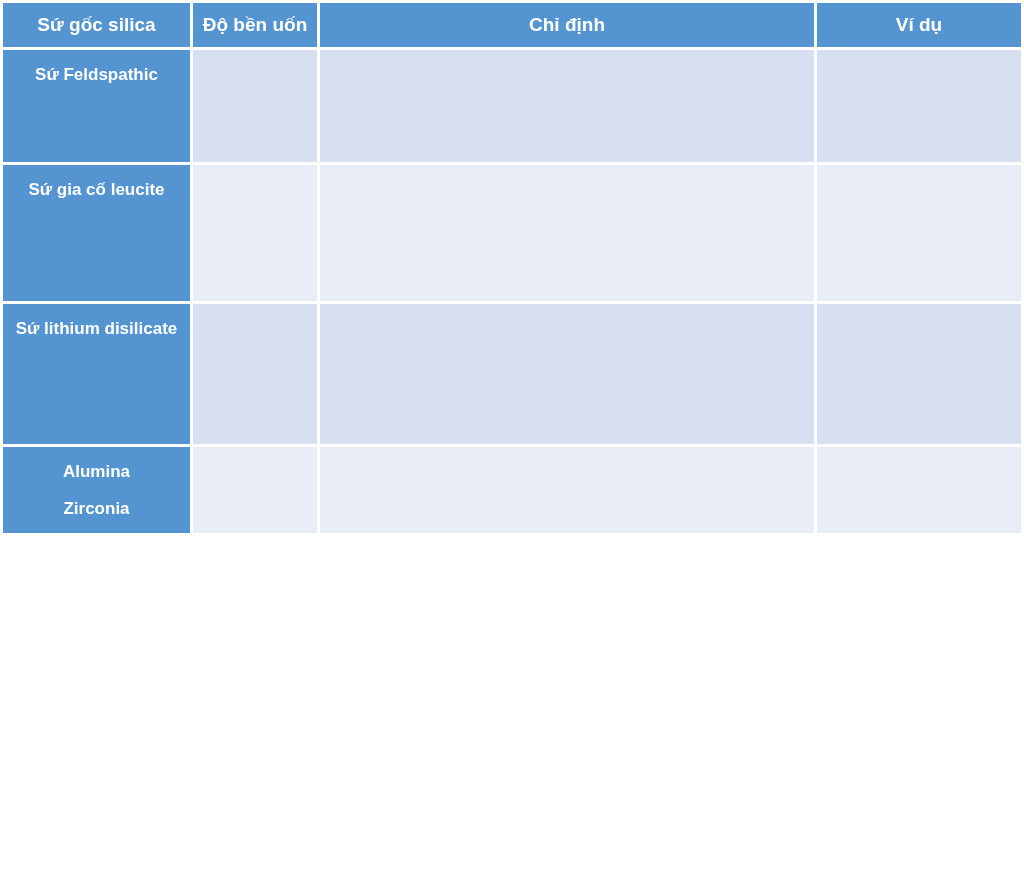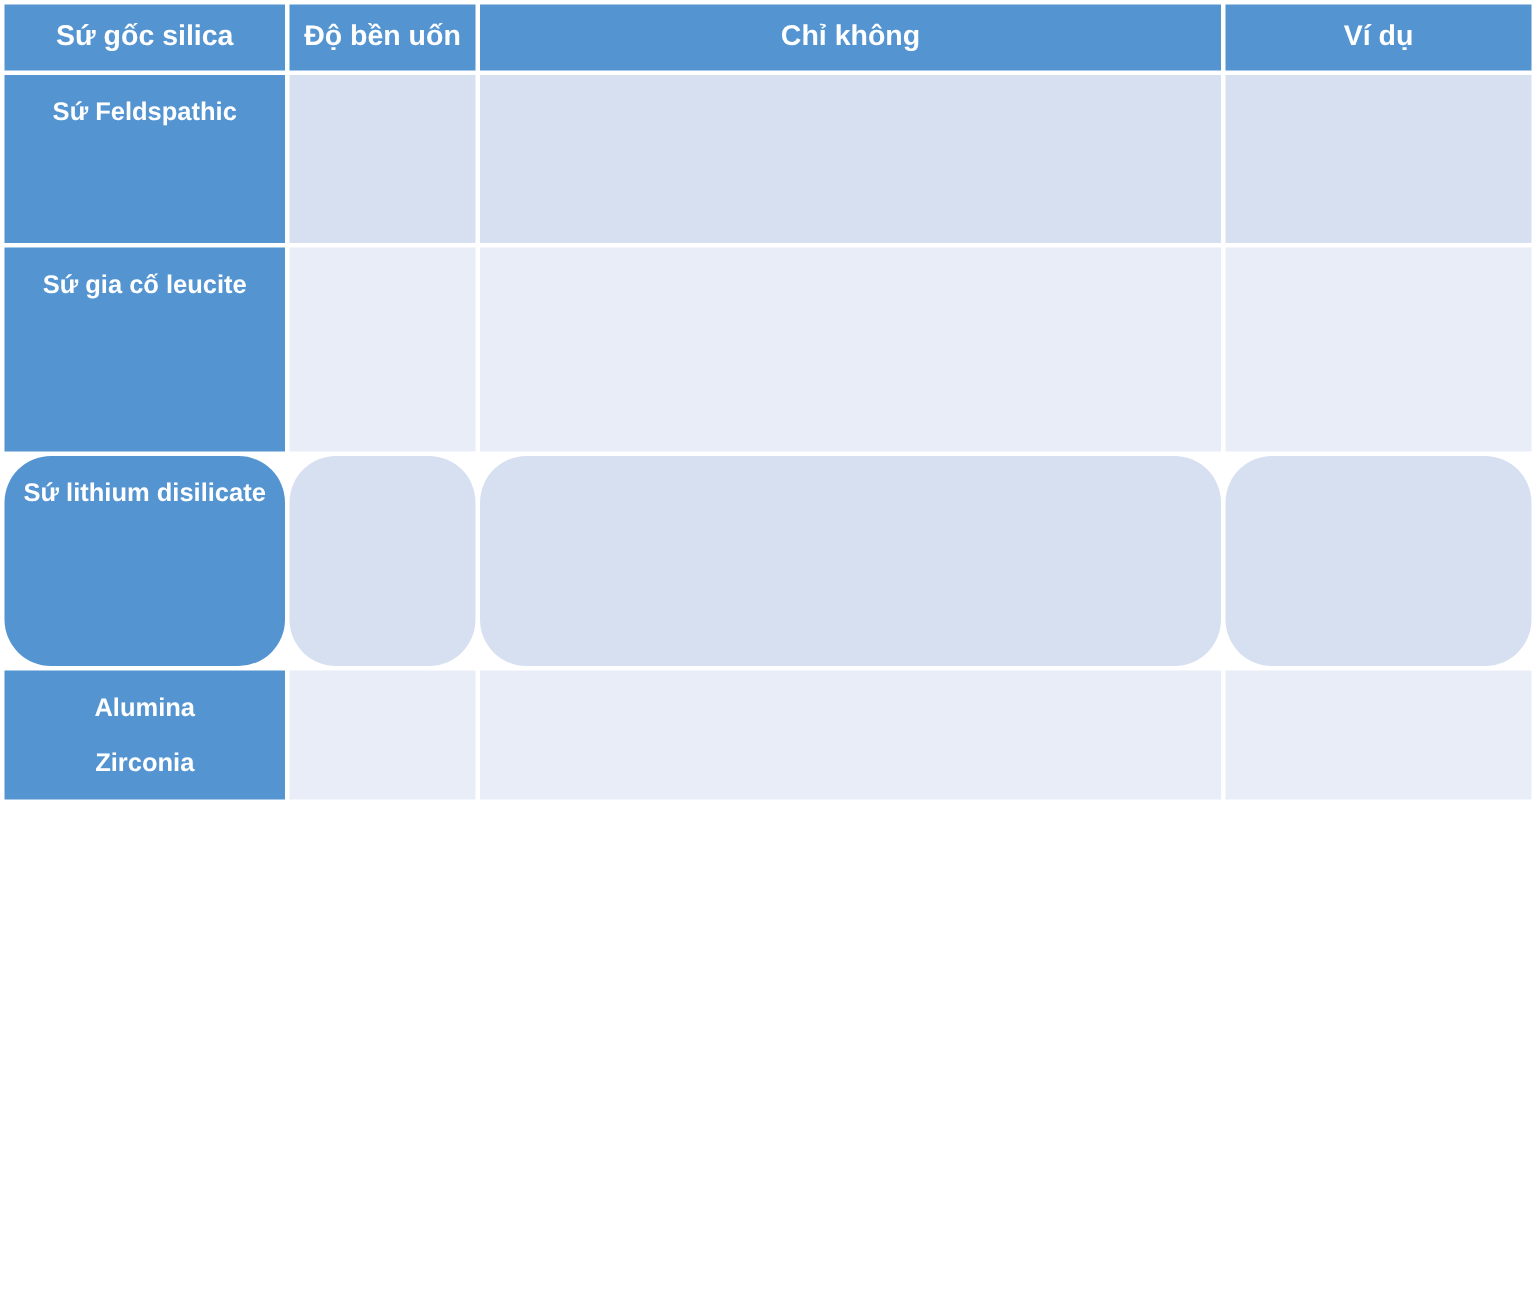--- a/index.html
+++ b/index.html
@@ -49,41 +49,41 @@
     line-height: 37px;
     padding: 3px 10px 3px 9px;
   }
   td.strength { padding-right: 10px; }
   tbody tr:nth-child(odd) td  { background: var(--band-dark, #d7e0f1); }
   tbody tr:nth-child(even) td { background: var(--band-light, #e9edf7); }
 
   
   tbody tr:nth-child(1) > * { height: 100px; }
   tbody tr:nth-child(2) > * { height: 124px; }
-  tbody tr:nth-child(3) > * { height: 128px; border-radius: 31px; }
+  tbody tr:nth-child(3) > * { height: 128px; }
   tbody tr:nth-child(4) > * { height: 74px;  }
   tbody tr:nth-child(5) > * { height: 378px; }
 
   .list-item { margin: 0; }
 </style>
 </head>
 <body>
 
 <table class="ceramics">
   <colgroup>
     <col class="c1">
       <col class="c2">
       <col class="c3">
       <col class="c4">
   </colgroup>
   <thead>
     <tr>
       <th>Sứ gốc silica</th>
       <th>Độ bền uốn</th>
-      <th>Chỉ không</th>
+      <th>Chỉ định</th>
       <th>Ví dụ</th>
     </tr>
   </thead>
   <tbody id="table-body">
       <tr>
         <th class="mat">
           <div class="list-item">Sứ Feldspathic</div>
         </th>
         <td class="strength"></td>
         <td class="ind"></td>

